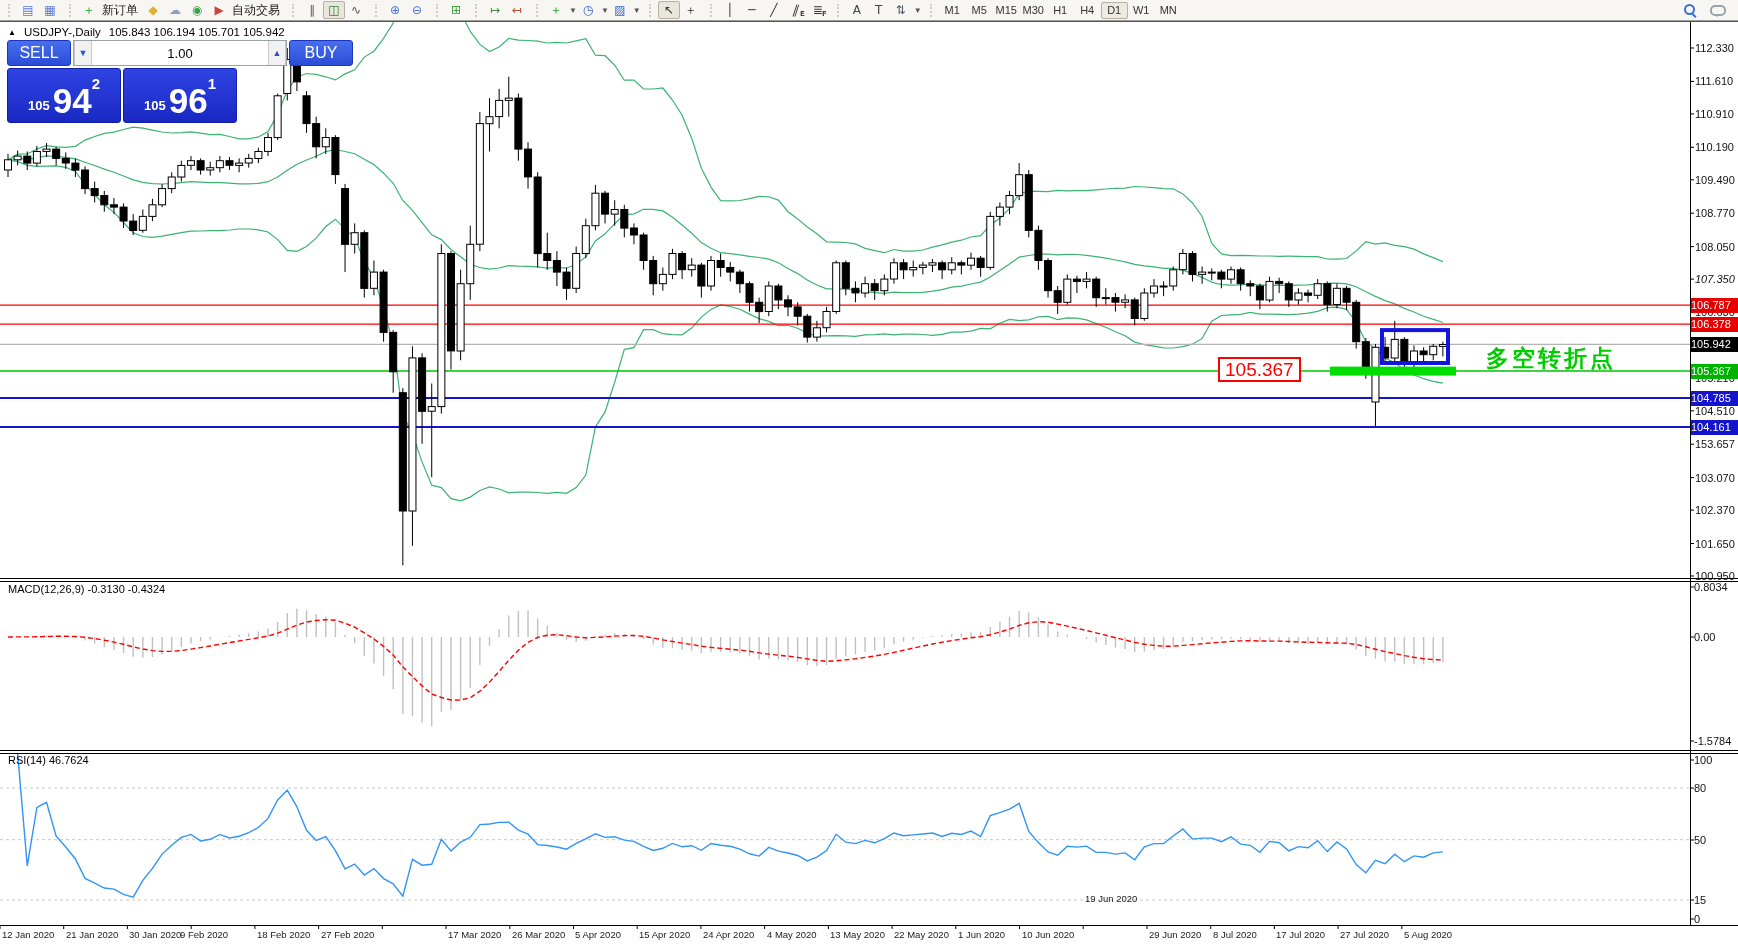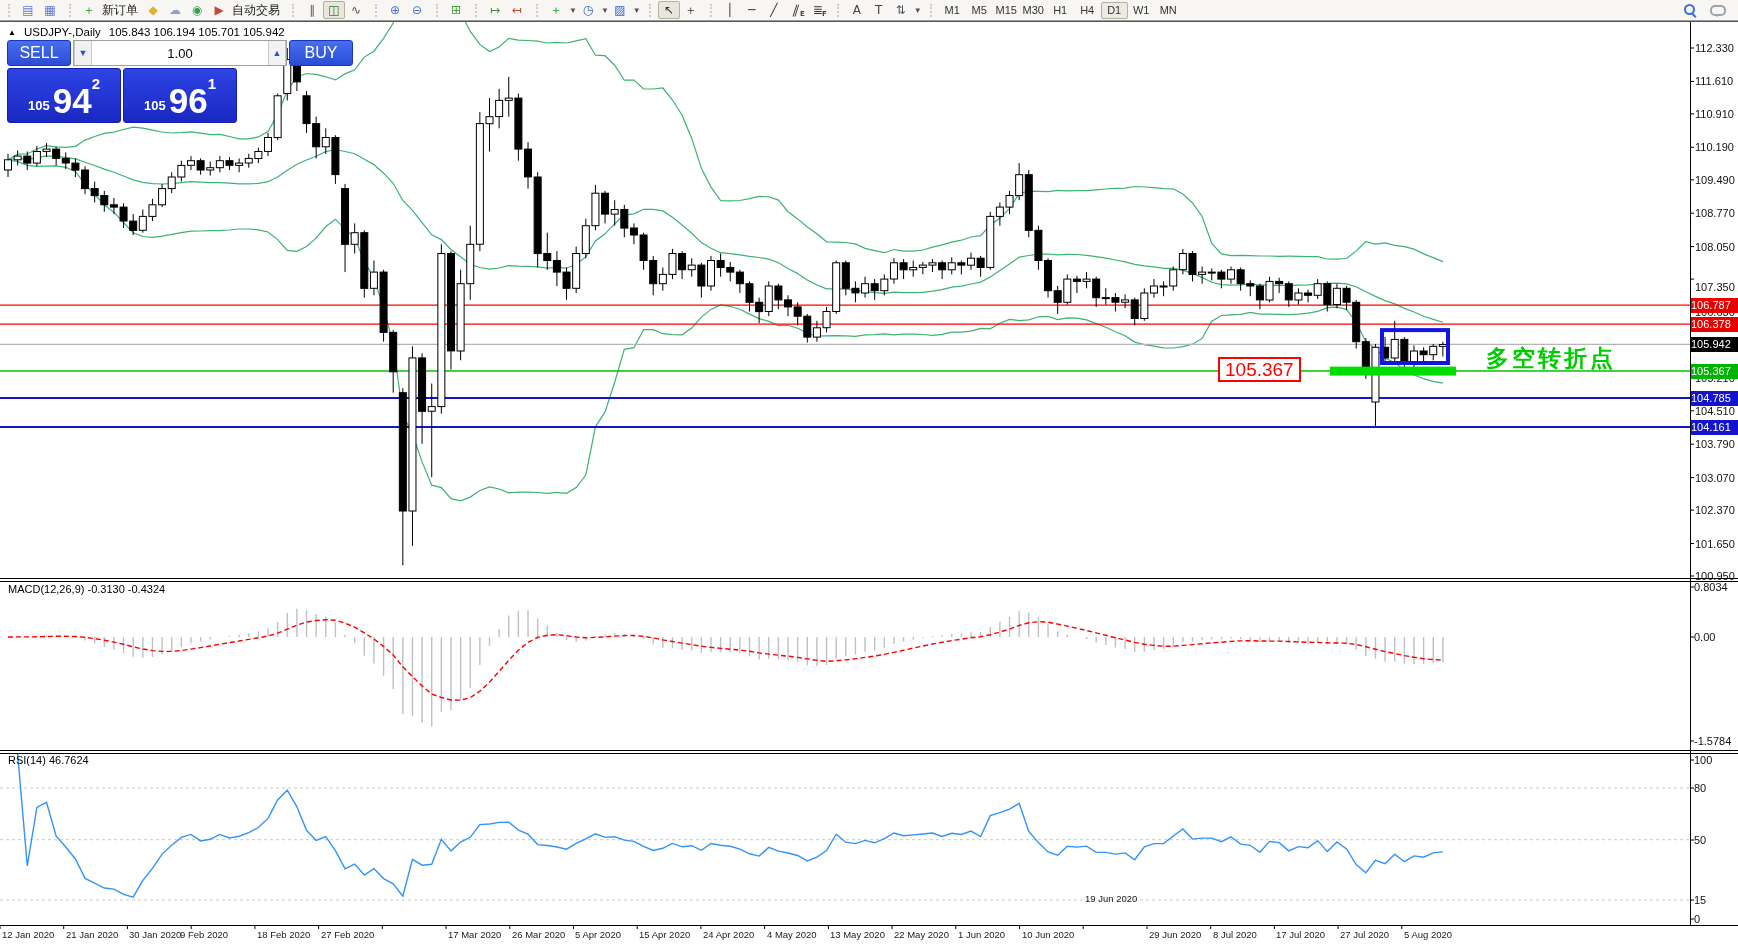--- a/index.html
+++ b/index.html
@@ -766,25 +766,25 @@
         </g>
       </svg>
     <div class="labels-layer" id="labels-layer">
         <div class="axis-label" style="left: 1695px; top: 21px;">112.330</div>
         <div class="axis-label" style="left: 1695px; top: 54px;">111.610</div>
         <div class="axis-label" style="left: 1695px; top: 87px;">110.910</div>
         <div class="axis-label" style="left: 1695px; top: 120px;">110.190</div>
         <div class="axis-label" style="left: 1695px; top: 153px;">109.490</div>
         <div class="axis-label" style="left: 1695px; top: 186px;">108.770</div>
         <div class="axis-label" style="left: 1695px; top: 220px;">108.050</div>
-        <div class="axis-label" style="left: 1695px; top: 260px;">107.350</div>
+        <div class="axis-label" style="left: 1695px; top: 252px; font-style: italic;">107.350</div>
         <div class="axis-label" style="left: 1695px; top: 285px;">106.630</div>
         <div class="axis-label" style="left: 1695px; top: 351px;">105.210</div>
         <div class="axis-label" style="left: 1695px; top: 384px;">104.510</div>
-        <div class="axis-label" style="left: 1695px; top: 417px;">103.790</div>
+        <div class="axis-label" style="left: 1695px; top: 417px;">153.657</div>
         <div class="axis-label" style="left: 1695px; top: 451px;">103.070</div>
         <div class="axis-label" style="left: 1695px; top: 483px;">102.370</div>
         <div class="axis-label" style="left: 1695px; top: 517px;">101.650</div>
         <div class="axis-label" style="left: 1695px; top: 549px;">100.950</div>
         <div class="ptag" style="left: 1691px; top: 277px; background: rgb(230, 0, 0);">106.787</div>
         <div class="ptag" style="left: 1691px; top: 296px; background: rgb(230, 0, 0);">106.378</div>
         <div class="ptag" style="left: 1691px; top: 316px; background: rgb(0, 0, 0);">105.942</div>
         <div class="ptag" style="left: 1691px; top: 343px; background: rgb(0, 179, 0);">105.367</div>
         <div class="ptag" style="left: 1691px; top: 370px; background: rgb(20, 20, 204);">104.785</div>
         <div class="ptag" style="left: 1691px; top: 399px; background: rgb(20, 20, 204);">104.161</div>

